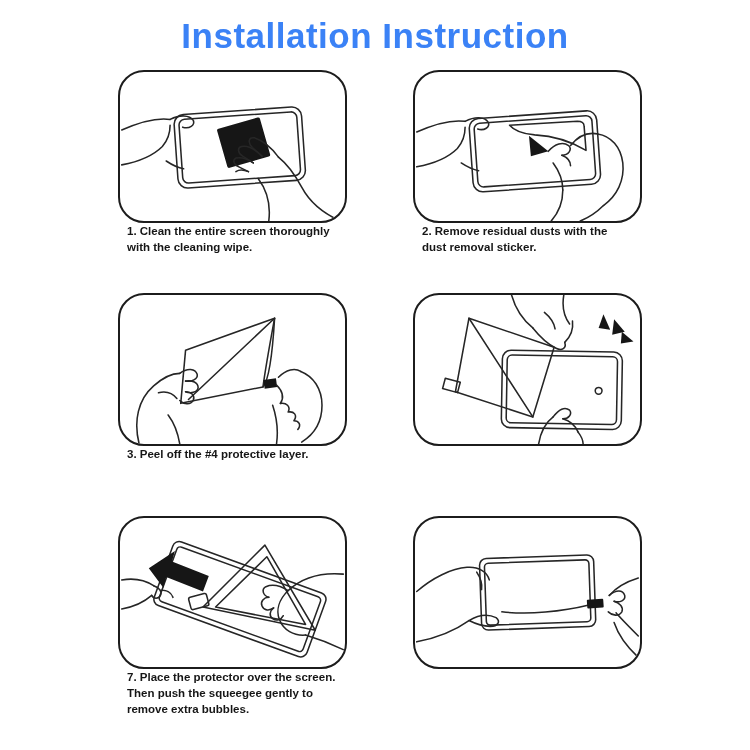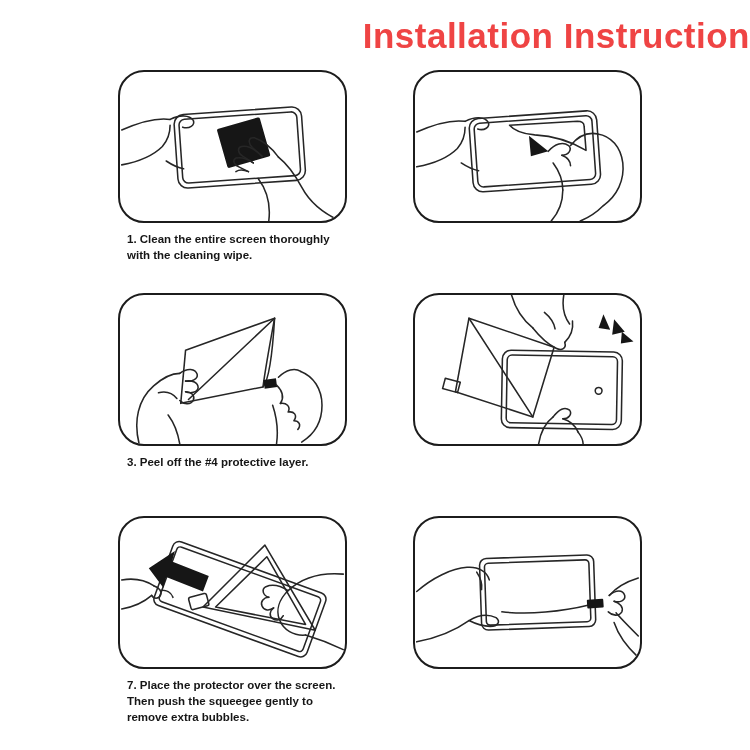--- a/index.html
+++ b/index.html
@@ -5,47 +5,47 @@
   html,body{margin:0;padding:0;}
   body{
     width:750px;height:750px;
     background:#ffffff;
     font-family:"Liberation Sans", sans-serif;
     color:#1a1a1a;
     overflow:hidden;
   }
   .page{width:750px;height:750px;box-sizing:border-box;padding-top:16px;}
   .title{
-    text-align:right;
+    text-align:center;
     font-size:35px;
     font-weight:bold;
     letter-spacing:0.5px;
     margin:0 0 14px 0;
-    color:#ef4444;
+    color:#3b82f6;
   }
   .steps-grid{
     display:grid;
     grid-template-columns:229px 229px;
     column-gap:66px;
     margin-left:118px;
     grid-auto-rows:223px;
   }
   figure.step{margin:0;padding:0;}
   .panel{
     width:229px;height:153px;
     box-sizing:border-box;
     border:2.5px solid #1c1c1c;
     border-radius:26px;
     background:#fff;
     overflow:hidden;
   }
   .panel svg{display:block;width:100%;height:100%;}
   figcaption.caption{
     width:270px;
-    margin-top:8px;
+    margin-top:0;
     padding-left:9px;
     font-size:11.5px;
     font-weight:bold;
     line-height:16px;
     color:#161616;
     white-space:pre-line;
   }
   
   .ill path,.ill rect,.ill circle,.ill polygon,.ill line{
     fill:none;stroke:#262626;stroke-width:1.6;
@@ -113,20 +113,22 @@
             <path d="M136,82 C143,74 151,72 157,76 C161,80 157,86 150,86"></path>
             <path d="M150,86 C155,88 159,92 159,97"></path>
             <path d="M159,76 C167,66 177,62 187,64"></path>
             <path d="M187,64 C201,66 211,78 213,94 C215,112 207,128 193,138"></path>
             <path d="M141,94 C147,102 151,112 151,122"></path>
             <path d="M151,122 C151,134 147,145 139,154"></path>
             <path d="M193,138 C187,144 179,150 169,154"></path>
           </g>
         </svg>
       </div>
+      <figcaption class="caption">2. Remove residual dusts with the
+dust removal sticker.</figcaption>
     </figure>
 
     <figure class="step">
       <div class="panel">
         <svg class="ill" viewBox="0 0 229 154">
           <g>
             <path d="M158,24 L66,57 L61,112 L146,95 C152,88 156,58 158,24 Z"></path>
             <path d="M158,24 L69,108"></path>
             <path d="M158,24 C151,62 148,80 146,95"></path>
           </g>

